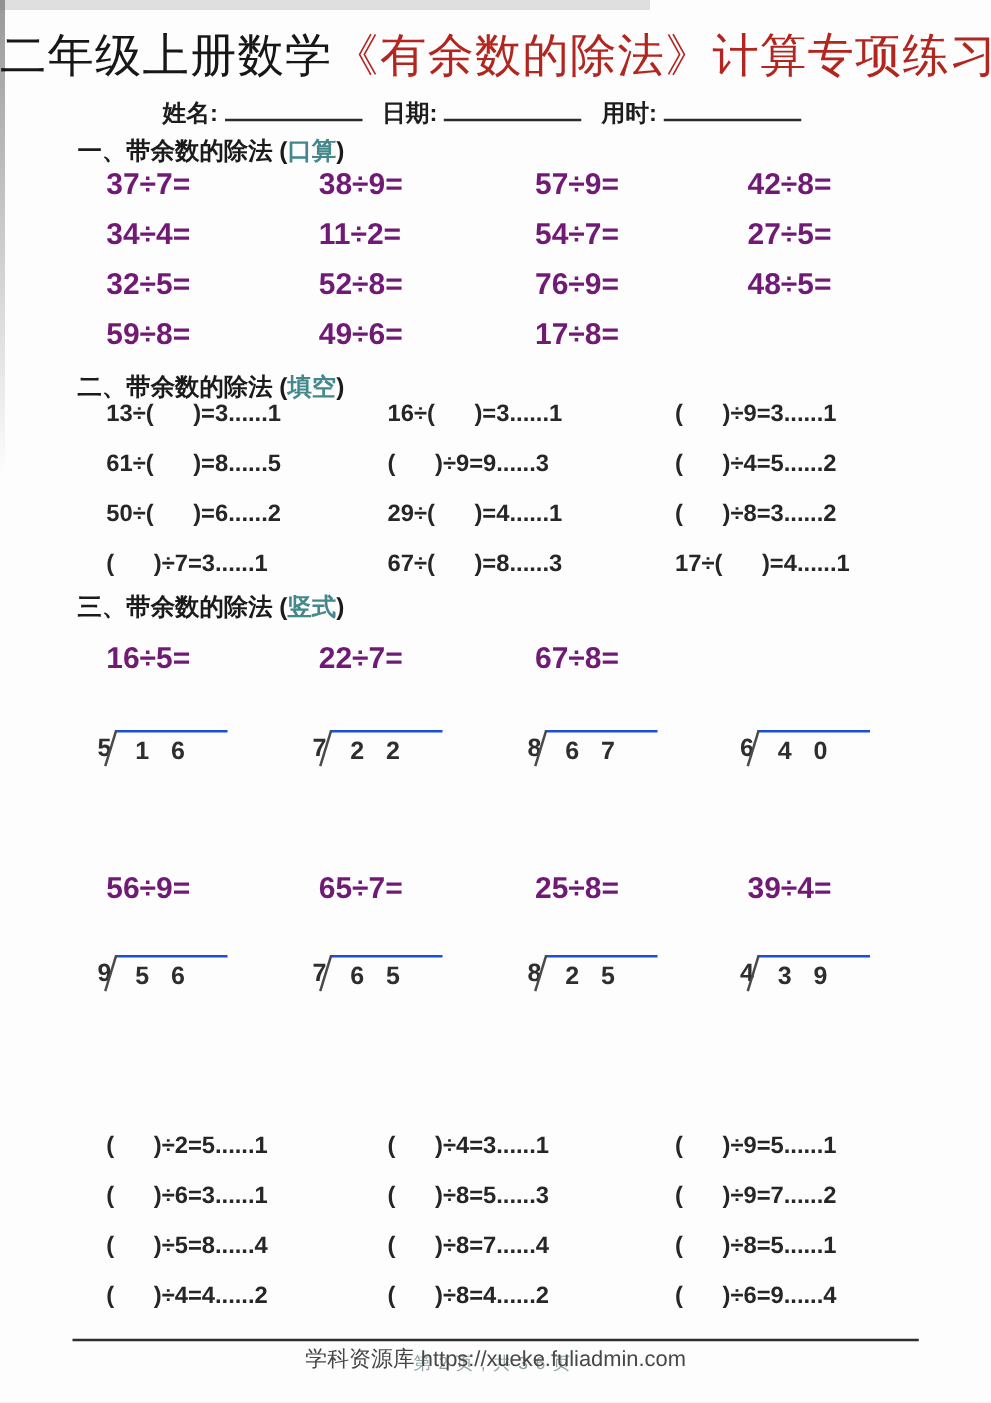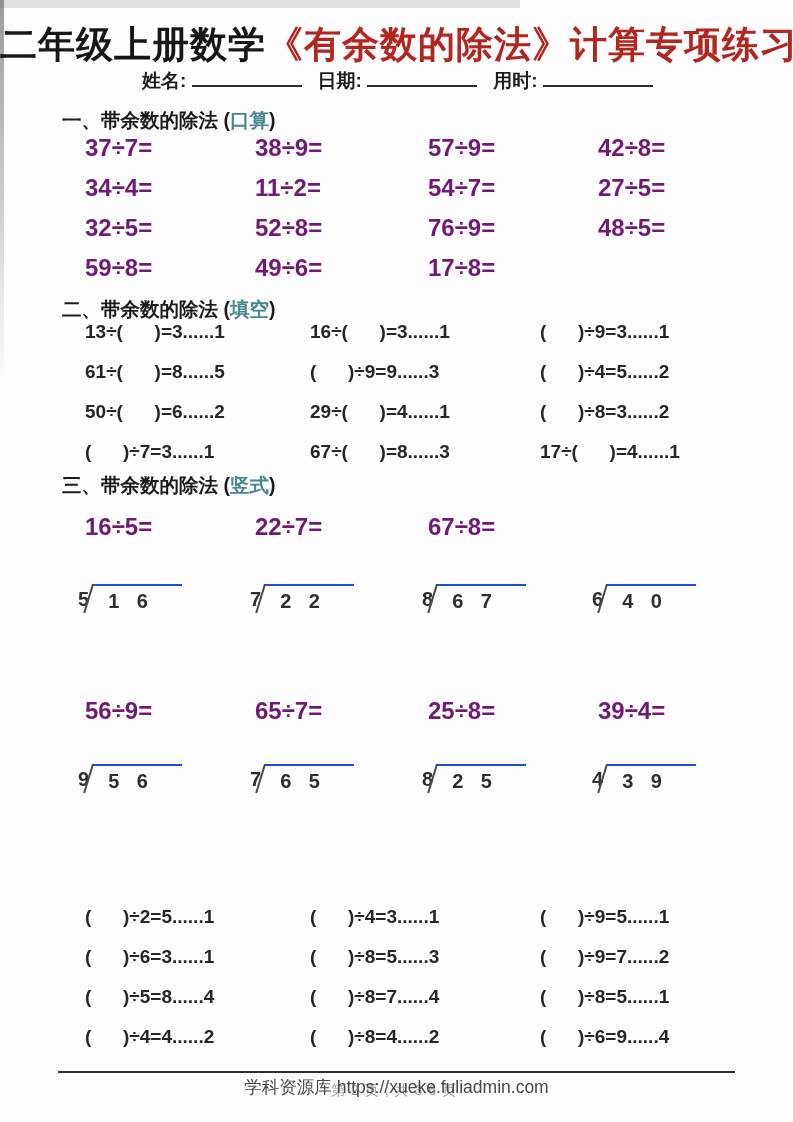--- a/index.html
+++ b/index.html
@@ -5,24 +5,24 @@
   html,body{margin:0;padding:0;background:#ececec;}
   .page{position:relative;width:793px;height:1122px;margin:0 auto;background:#fdfdfd;
         font-family:"Liberation Sans",sans-serif;color:#242424;overflow:hidden;}
 
   
   .scan-top{position:absolute;top:0;left:0;width:520px;height:8px;background:#c7c7c7;opacity:.55;}
   .scan-left{position:absolute;top:0;left:0;width:4px;height:380px;
              background:linear-gradient(#6f6f6f,rgba(255,255,255,0));opacity:.7;}
 
   .title{position:absolute;top:20px;left:0;width:100%;text-align:left;
-         font-size:37px;font-weight:bold;letter-spacing:1px;white-space:nowrap;color:#171717;}
+         font-size:37px;font-weight:normal;letter-spacing:1px;white-space:nowrap;color:#171717;}
   .title .red{color:#b2261f;}
 
-  .info{position:absolute;top:68px;left:130px;font-size:19px;font-weight:bold;white-space:nowrap;color:#1d1d1d;margin-left:12px;}
+  .info{position:absolute;top:78px;left:130px;font-size:19px;font-weight:bold;white-space:nowrap;color:#1d1d1d;}
   .uline{display:inline-block;width:110px;height:17px;border-bottom:2px solid #2c2c2c;margin-right:16px;}
 
   .sec-head{position:absolute;left:62px;font-size:19.5px;font-weight:bold;color:#1b1b1b;white-space:pre;}
   .accent{color:#44888c;}
   .accent-dark{color:#1b1b1b;}
   .pre{white-space:pre;}
 
   .grid4{position:absolute;left:85px;display:grid;grid-template-columns:170px 173px 170px 140px;
          grid-auto-rows:40px;font-size:24px;font-weight:bold;color:#701a75;}
   .grid3{position:absolute;left:85px;display:grid;grid-template-columns:225px 230px 200px;

